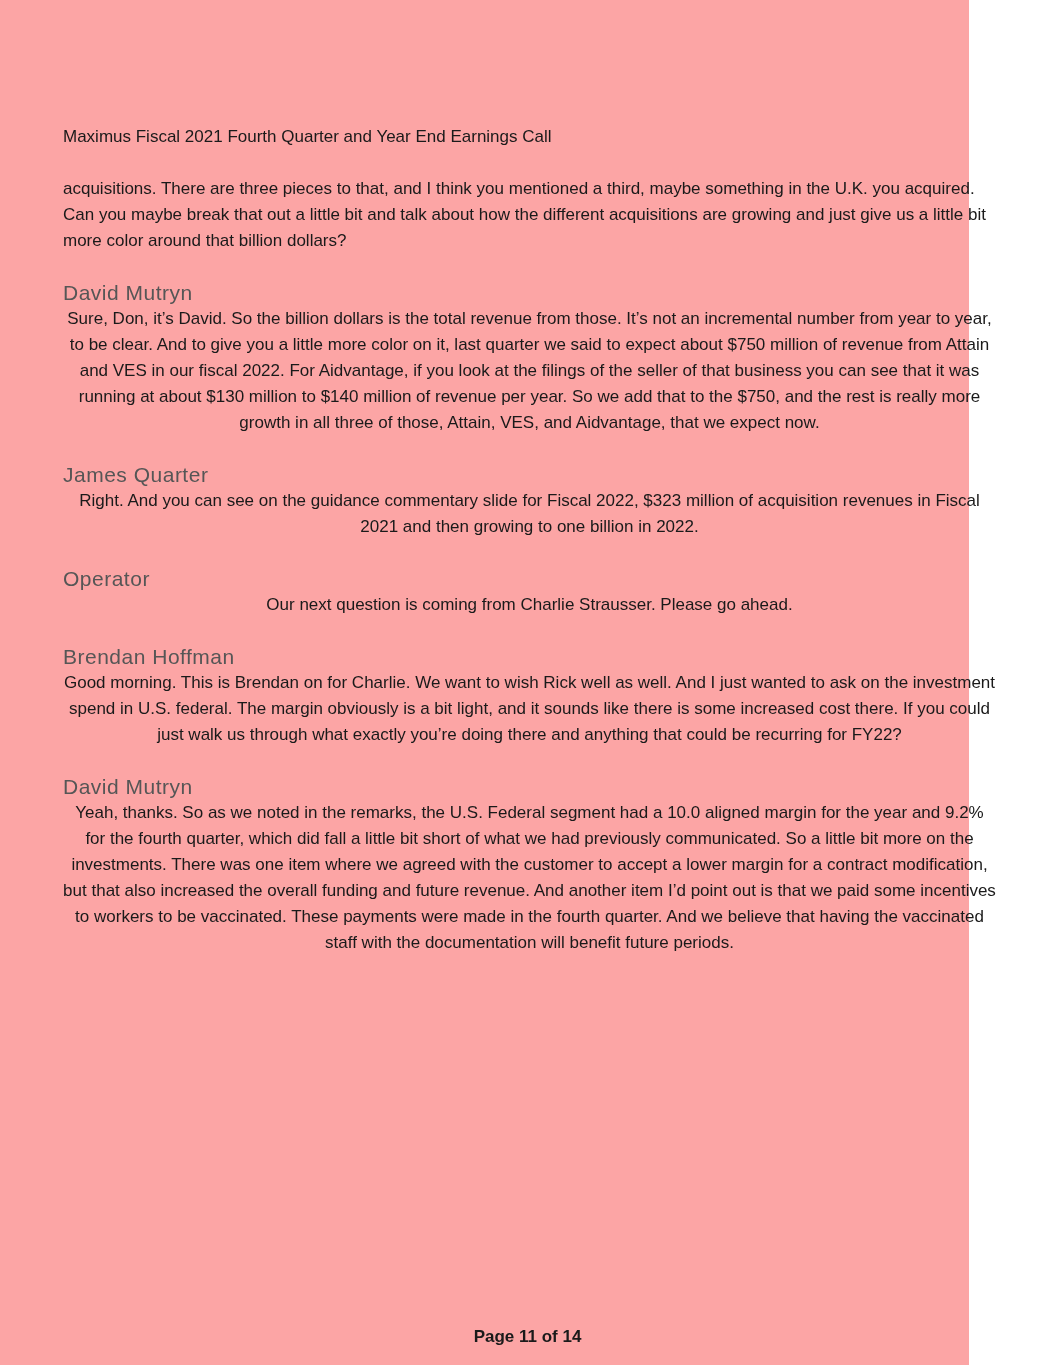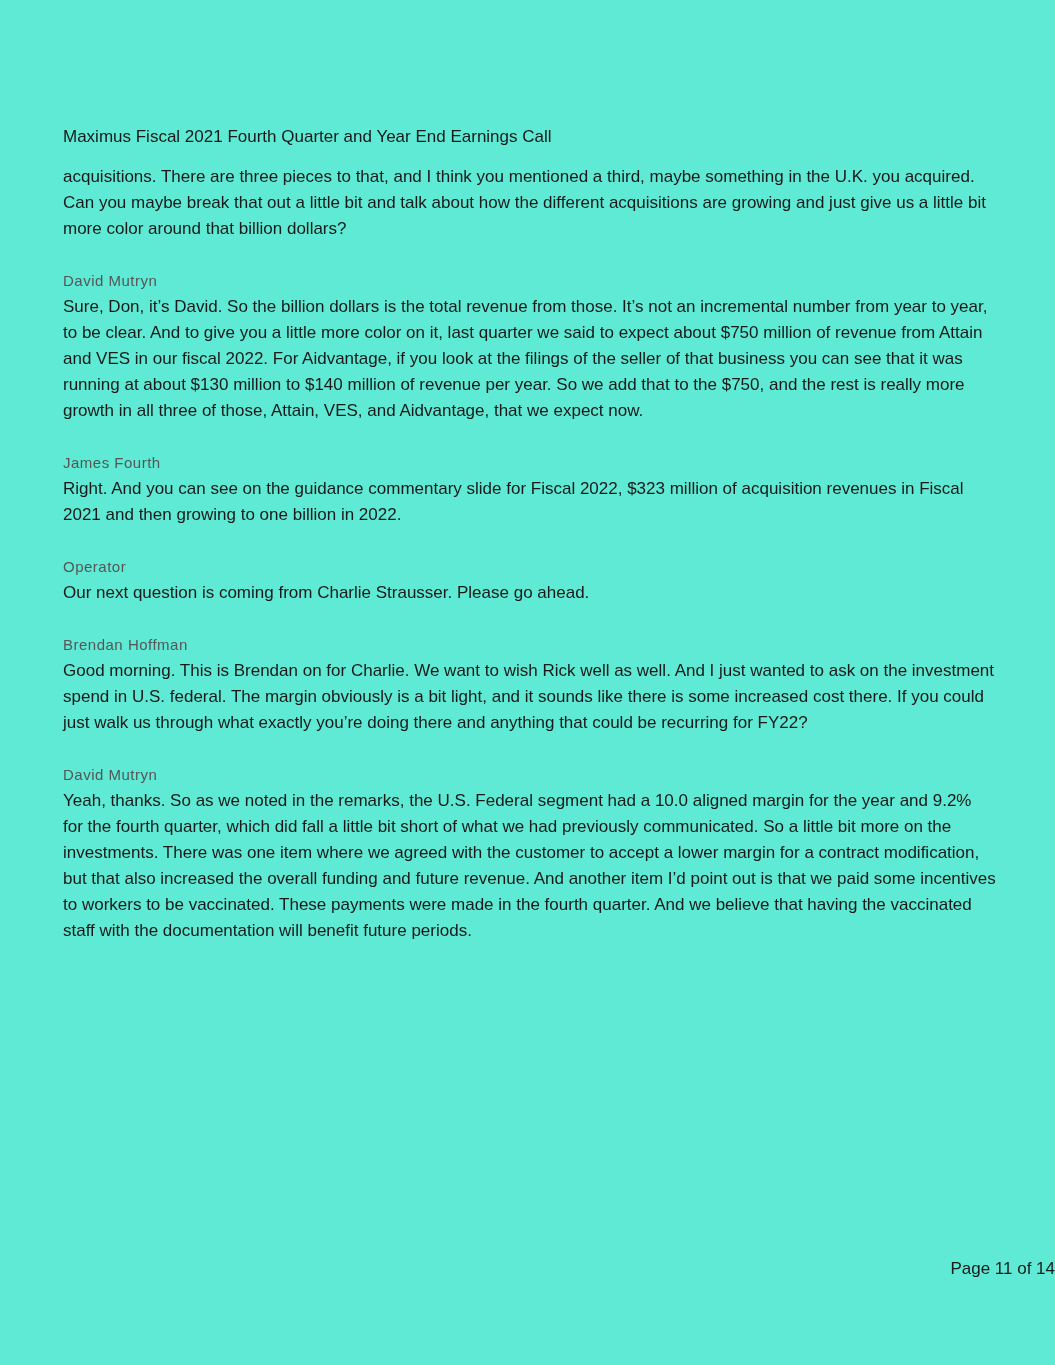--- a/index.html
+++ b/index.html
@@ -13,83 +13,85 @@
     position: relative;
     overflow: hidden;
     font-family: "Liberation Sans", "DejaVu Sans", sans-serif;
     color: #1a1a1a;
     -webkit-font-smoothing: antialiased;
   }
   .page {
     position: absolute;
     top: 0;
     left: 0;
-    width: 1055px;
+    width: 969px;
     height: 1365px;
-    background: #5eead4;
+    background: #fca5a5;
   }
   .content {
     position: absolute;
     top: 126px;
     left: 63px;
     width: 933px;
   }
   .doc-header {
     font-size: 17px;
     line-height: 22px;
     color: #1a1a1a;
   }
   .blocks {
-    margin-top: 16px;
+    margin-top: 28px;
   }
   .para {
     margin: 26px 0 0 0;
     font-size: 17px;
     line-height: 26px;
     color: #1a1a1a;
   }
   .speaker {
     margin: 26px 0 0 0;
-    font-size: 15px;
+    font-size: 21px;
     line-height: 26px;
     color: #565656;
     letter-spacing: 0.5px;
   }
   .speaker + .para {
     margin-top: 0;
+    text-align: center;
   }
   .blocks .para:first-child {
     margin-top: 0;
   }
   .footer {
     position: absolute;
-    top: 1256px;
+    top: 1324px;
     left: 0;
     width: 1055px;
-    text-align: right;
+    text-align: center;
     font-size: 17px;
     line-height: 26px;
     color: #1a1a1a;
+    font-weight: bold;
   }
 </style>
 </head>
 <body>
 
 <div class="page">
   <div class="content">
 
     <div class="doc-header">
       <div>Maximus Fiscal 2021 Fourth Quarter and Year End Earnings Call</div>
     </div>
 
     <div class="blocks">
       <p class="para">acquisitions. There are three pieces to that, and I think you mentioned a third, maybe something in the U.K. you acquired. Can you maybe break that out a little bit and talk about how the different acquisitions are growing and just give us a little bit more color around that billion dollars?</p>
       <p class="speaker">David Mutryn</p>
       <p class="para">Sure, Don, it’s David. So the billion dollars is the total revenue from those. It’s not an incremental number from year to year, to be clear. And to give you a little more color on it, last quarter we said to expect about $750 million of revenue from Attain and VES in our fiscal 2022. For Aidvantage, if you look at the filings of the seller of that business you can see that it was running at about $130 million to $140 million of revenue per year. So we add that to the $750, and the rest is really more growth in all three of those, Attain, VES, and Aidvantage, that we expect now.</p>
-      <p class="speaker">James Fourth</p>
+      <p class="speaker">James Quarter</p>
       <p class="para">Right. And you can see on the guidance commentary slide for Fiscal 2022, $323 million of acquisition revenues in Fiscal 2021 and then growing to one billion in 2022.</p>
       <p class="speaker">Operator</p>
       <p class="para">Our next question is coming from Charlie Strausser. Please go ahead.</p>
       <p class="speaker">Brendan Hoffman</p>
       <p class="para">Good morning. This is Brendan on for Charlie. We want to wish Rick well as well. And I just wanted to ask on the investment spend in U.S. federal. The margin obviously is a bit light, and it sounds like there is some increased cost there. If you could just walk us through what exactly you’re doing there and anything that could be recurring for FY22?</p>
       <p class="speaker">David Mutryn</p>
       <p class="para">Yeah, thanks. So as we noted in the remarks, the U.S. Federal segment had a 10.0 aligned margin for the year and 9.2% for the fourth quarter, which did fall a little bit short of what we had previously communicated. So a little bit more on the investments. There was one item where we agreed with the customer to accept a lower margin for a contract modification, but that also increased the overall funding and future revenue. And another item I’d point out is that we paid some incentives to workers to be vaccinated. These payments were made in the fourth quarter. And we believe that having the vaccinated staff with the documentation will benefit future periods.</p>
     </div>
 
   </div>

